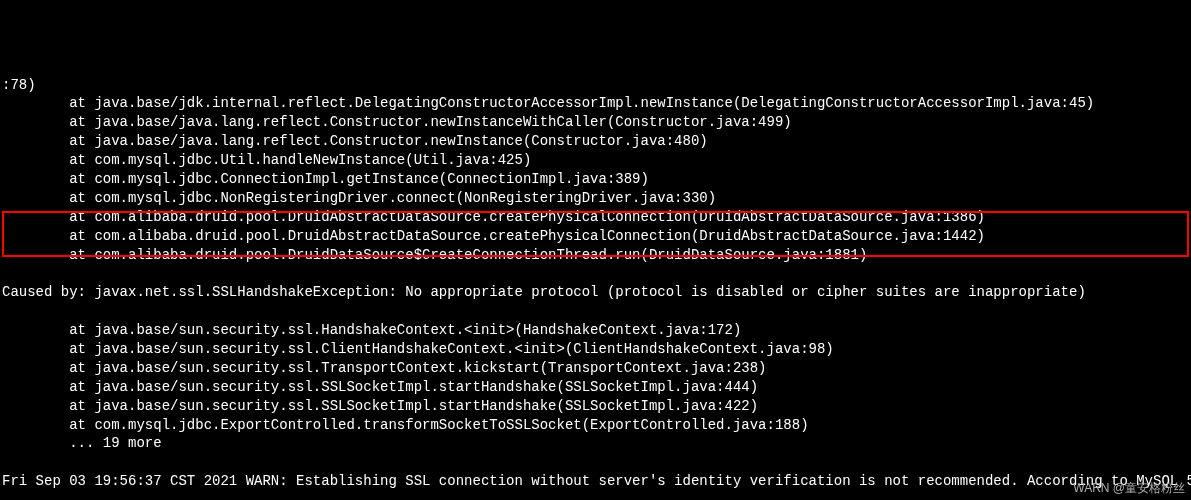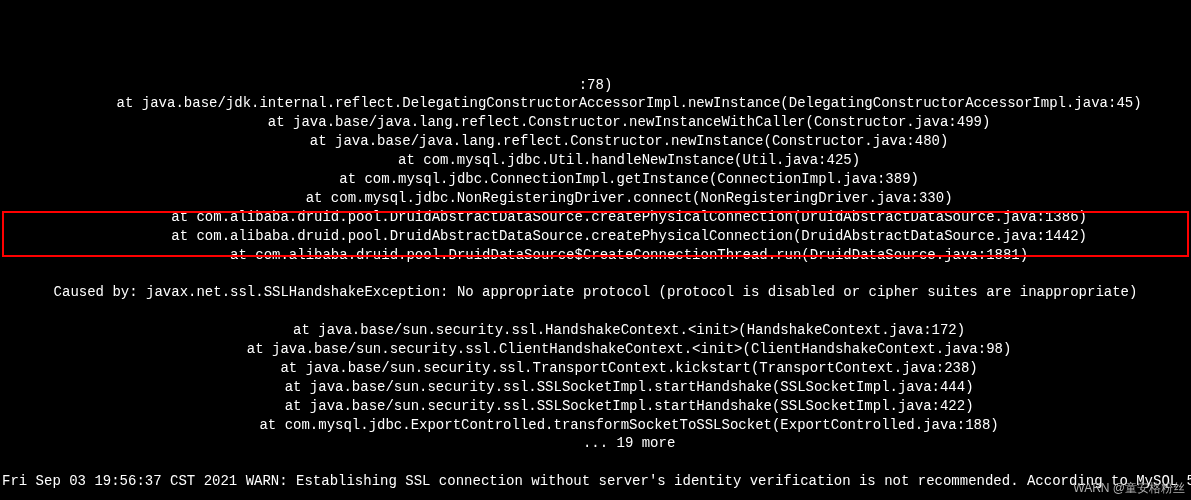--- a/index.html
+++ b/index.html
@@ -1,15 +1,15 @@
 <!DOCTYPE html>
 <html><head>
 <meta charset="utf-8">
 <style>
-  * { margin: 0; padding: 0; box-sizing: border-box; text-align: center; }
+  * { margin: 0; padding: 0; box-sizing: border-box; }
   body {
     background: #000;
     color: #fff;
     font-family: "Courier New", Consolas, monospace;
     font-size: 14px;
     line-height: 1.35;
     width: 1191px;
     height: 500px;
     overflow: hidden;
     position: relative;

